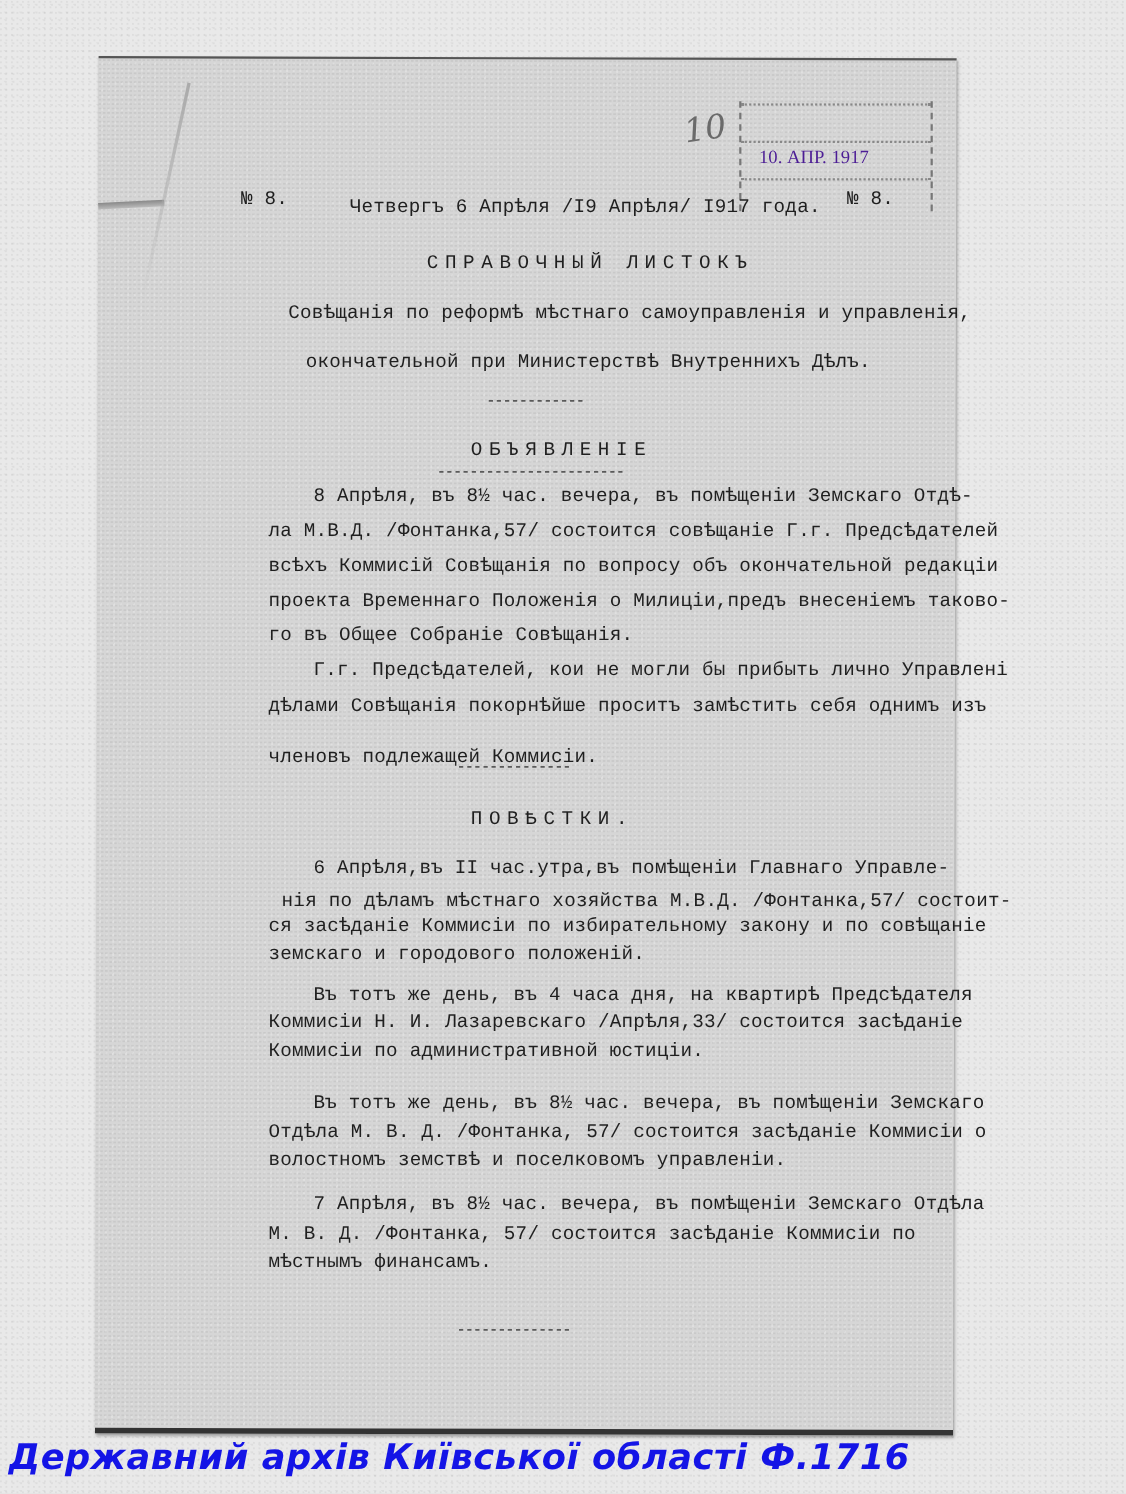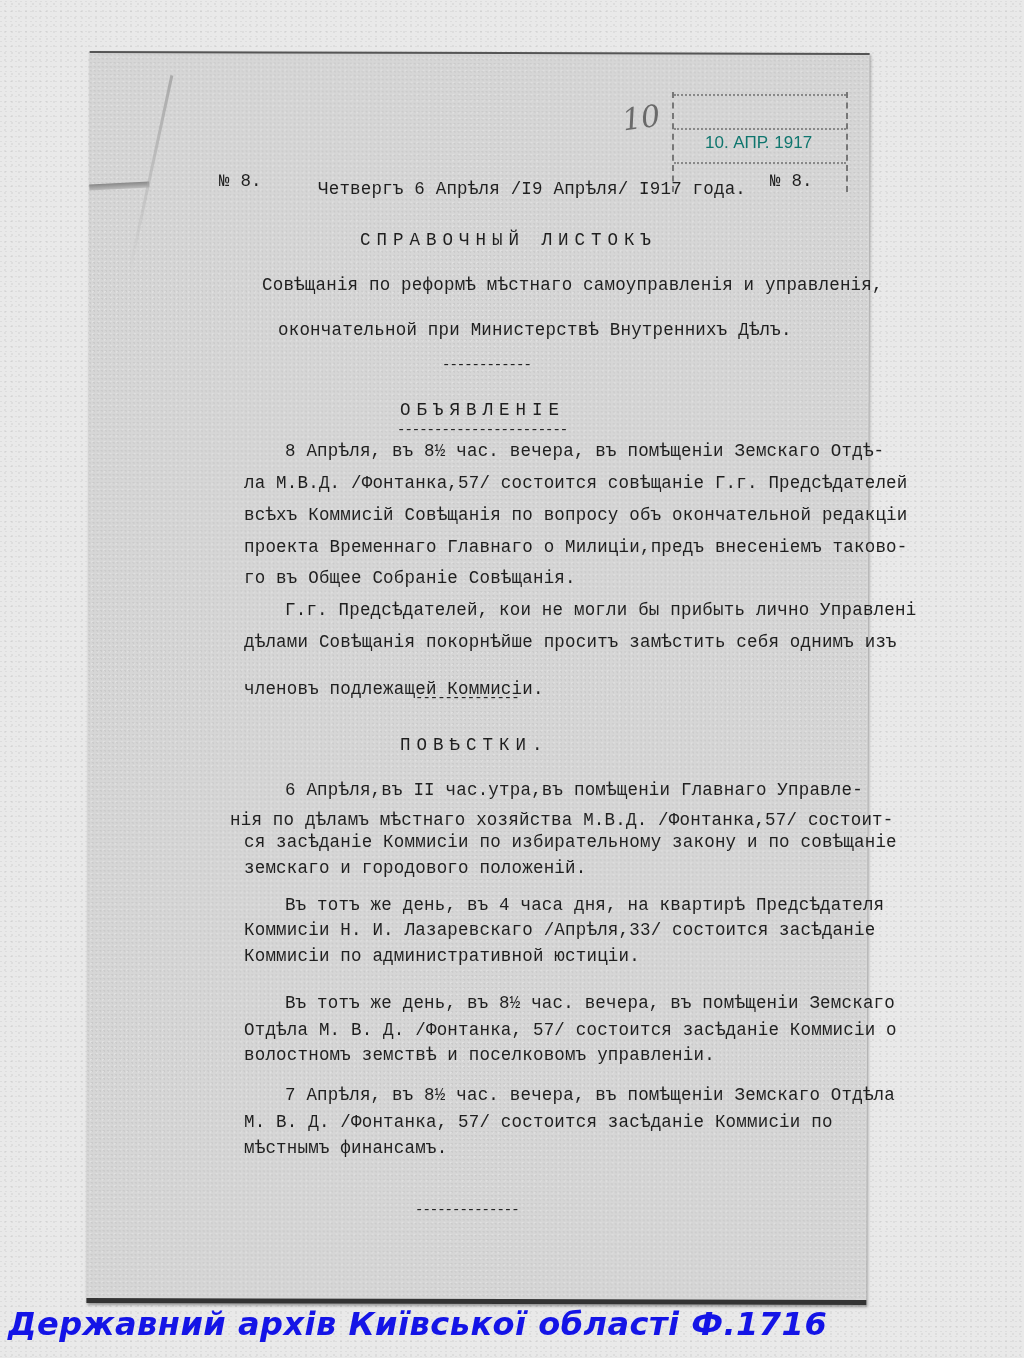--- a/index.html
+++ b/index.html
@@ -26,34 +26,34 @@
   }
   .fold {
     position: absolute; left: 0; top: 130px; width: 60px; height: 6px;
     background: linear-gradient(#888, #bbb); transform: rotate(-3deg);
   }
   .crease {
     position: absolute; left: 60px; top: 20px; width: 3px; height: 200px;
     background: linear-gradient(#aaa, transparent); transform: rotate(12deg);
   }
   .t { position: absolute; color: #1f1f1f; font-size: 17.5px; white-space: nowrap; letter-spacing: 0.2px; }
-  .spaced { letter-spacing: 6px; }
+  .spaced { letter-spacing: 6px; margin-left: 28px; }
   .dash { position: absolute; color: #222; font-size: 14px; letter-spacing: -1px; }
   .handnum {
     position: absolute; left: 622px; top: 100px; font-family: "DejaVu Serif", serif;
     font-size: 30px; font-style: italic; color: #6a6a6a; transform: rotate(-8deg);
   }
   .stamp {
     position: absolute; left: 672px; top: 92px; width: 172px; height: 100px;
     border-left: 2px dashed #777; border-right: 2px dashed #777;
   }
   .stamp-line { position: absolute; left: 0; right: 0; height: 1px; border-top: 2px dotted #888; }
   .stamp-date {
-    position: absolute; left: 705px; top: 133px; font-family: Liberation Sans, sans-serif;
-    font-size: 17px; color: #0f766e;
+    position: absolute; left: 690px; top: 133px; font-family: Liberation Serif, serif;
+    font-size: 17px; color: #4c1d95;
   }
   .archive {
     position: absolute; left: 8px; top: 1305px; font-family: "DejaVu Sans", sans-serif;
     font-size: 32px; font-weight: bold; font-style: italic; color: #1414e6; white-space: nowrap;
     letter-spacing: 0.5px;
   }
 </style>
 </head>
 <body>
 
@@ -77,30 +77,30 @@
 <div class="t spaced" style="left:360px; top:230px">СПРАВОЧНЫЙ ЛИСТОКЪ</div>
 <div class="t" style="left:262px; top:275px">Совѣщанія по реформѣ мѣстнаго самоуправленія и управленія,</div>
 <div class="t" style="left:278px; top:320px">окончательной при Министерствѣ Внутреннихъ Дѣлъ.</div>
 <div class="dash" style="left:442px; top:357px">------------</div>
 
 <div class="t spaced" style="left:400px; top:400px">ОБЪЯВЛЕНІЕ</div>
 <div class="dash" style="left:397px; top:422px">-----------------------</div>
 <div class="t" style="left:285px; top:441px">8 Апрѣля, въ 8½ час. вечера, въ помѣщеніи Земскаго Отдѣ-</div>
 <div class="t" style="left:244px; top:473px">ла М.В.Д. /Фонтанка,57/ состоится совѣщаніе Г.г. Предсѣдателей</div>
 <div class="t" style="left:244px; top:505px">всѣхъ Коммисій Совѣщанія по вопросу объ окончательной редакціи</div>
-<div class="t" style="left:244px; top:537px">проекта Временнаго Главнаго о Милиціи,предъ внесеніемъ таково-</div>
+<div class="t" style="left:244px; top:537px">проекта Временнаго Положенія о Милиціи,предъ внесеніемъ таково-</div>
 <div class="t" style="left:244px; top:568px">го  въ Общее Собраніе Совѣщанія.</div>
 <div class="t" style="left:285px; top:600px">Г.г. Предсѣдателей, кои не могли бы прибыть лично Управлені</div>
 <div class="t" style="left:244px; top:632px">дѣлами Совѣщанія покорнѣйше проситъ замѣстить себя однимъ изъ</div>
 <div class="t" style="left:244px; top:679px">членовъ подлежащей Коммисіи.</div>
 <div class="dash" style="left:415px; top:690px">--------------</div>
 
 <div class="t spaced" style="left:400px; top:735px">ПОВѢСТКИ.</div>
 <div class="t" style="left:285px; top:780px">6 Апрѣля,въ II час.утра,въ помѣщеніи Главнаго Управле-</div>
-<div class="t" style="left:230px; top:810px">нія по дѣламъ мѣстнаго хозяйства М.В.Д. /Фонтанка,57/ состоит-</div>
+<div class="t" style="left:256px; top:810px">нія по дѣламъ мѣстнаго хозяйства М.В.Д. /Фонтанка,57/ состоит-</div>
 <div class="t" style="left:244px; top:832px">ся засѣданіе Коммисіи по избирательному закону и по совѣщаніе</div>
 <div class="t" style="left:244px; top:858px">земскаго и городового положеній.</div>
 <div class="t" style="left:285px; top:895px">Въ тотъ же день, въ 4 часа дня, на квартирѣ Предсѣдателя</div>
 <div class="t" style="left:244px; top:920px">Коммисіи Н. И. Лазаревскаго /Апрѣля,33/ состоится засѣданіе</div>
 <div class="t" style="left:244px; top:946px">Коммисіи по административной юстиціи.</div>
 <div class="t" style="left:285px; top:993px">Въ тотъ же день, въ 8½ час. вечера, въ помѣщеніи Земскаго</div>
 <div class="t" style="left:244px; top:1020px">Отдѣла М. В. Д. /Фонтанка, 57/ состоится засѣданіе Коммисіи о</div>
 <div class="t" style="left:244px; top:1045px">волостномъ земствѣ и поселковомъ управленіи.</div>
 <div class="t" style="left:285px; top:1085px">7 Апрѣля, въ 8½ час. вечера, въ помѣщеніи Земскаго Отдѣла</div>
 <div class="t" style="left:244px; top:1112px">М. В. Д.  /Фонтанка, 57/ состоится засѣданіе  Коммисіи  по</div>

